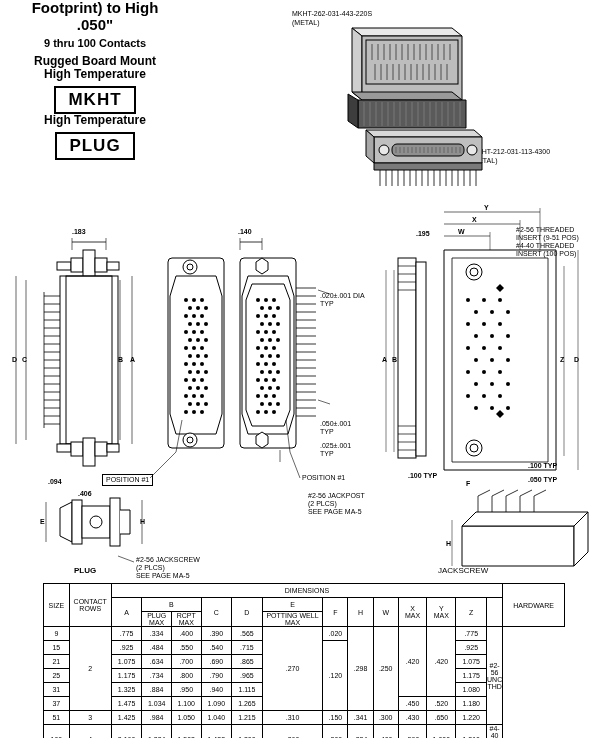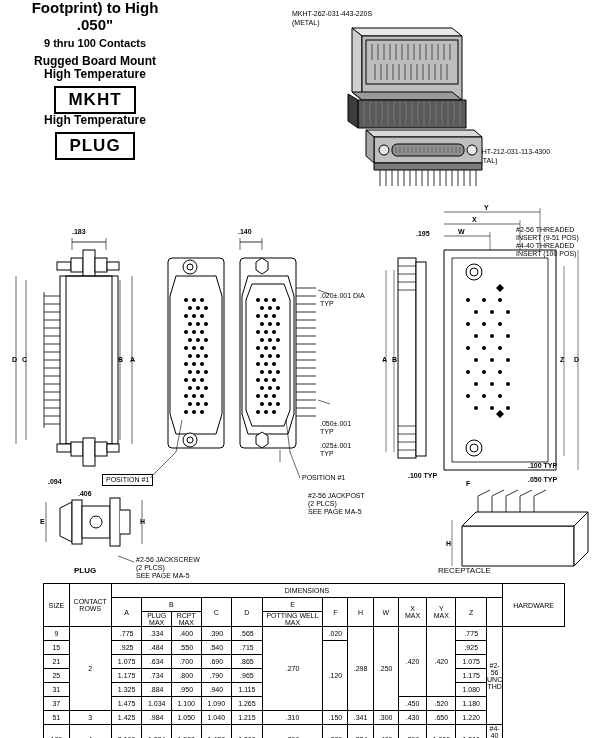--- a/index.html
+++ b/index.html
@@ -364,21 +364,21 @@
 <div class="t bold" style="left:472px;top:216px;">X</div>
 <div class="t bold" style="left:458px;top:228px;">W</div>
 <div class="t bold" style="left:382px;top:356px;">A</div>
 <div class="t bold" style="left:392px;top:356px;">B</div>
 <div class="t bold" style="left:560px;top:356px;">Z</div>
 <div class="t bold" style="left:574px;top:356px;">D</div>
 <div class="t bold" style="left:466px;top:480px;">F</div>
 <div class="t bold" style="left:446px;top:540px;">H</div>
 
 <div class="plugcap" style="left:74px;top:566px;font-weight:bold;">PLUG</div>
-<div class="plugcap" style="left:438px;top:566px;">RECEPTACLE</div>
+<div class="plugcap" style="left:438px;top:566px;">JACKSCREW</div>
 
 <table id="dimtable">
   <tbody>
       <tr>
     <td rowspan="3" style="width:28px;">SIZE</td>
     <td rowspan="3" style="width:44px;white-space:pre-line;">CONTACT
 ROWS</td>
     <td colspan="13">DIMENSIONS</td>
     <td rowspan="3" style="width:68px;">HARDWARE</td>
   </tr>

